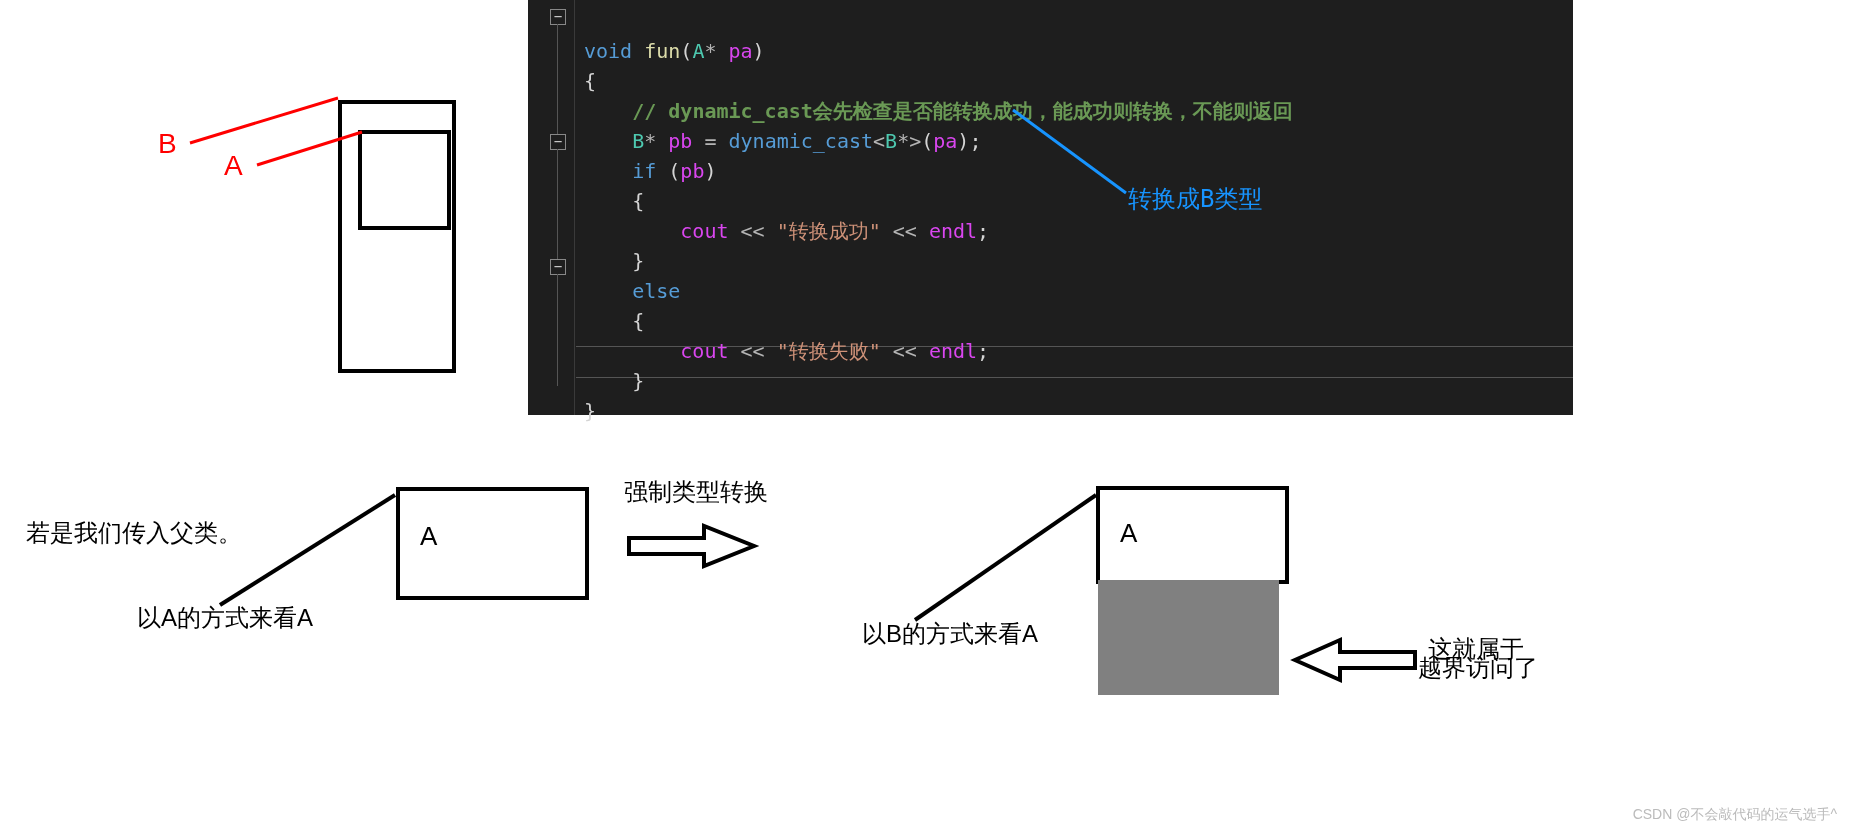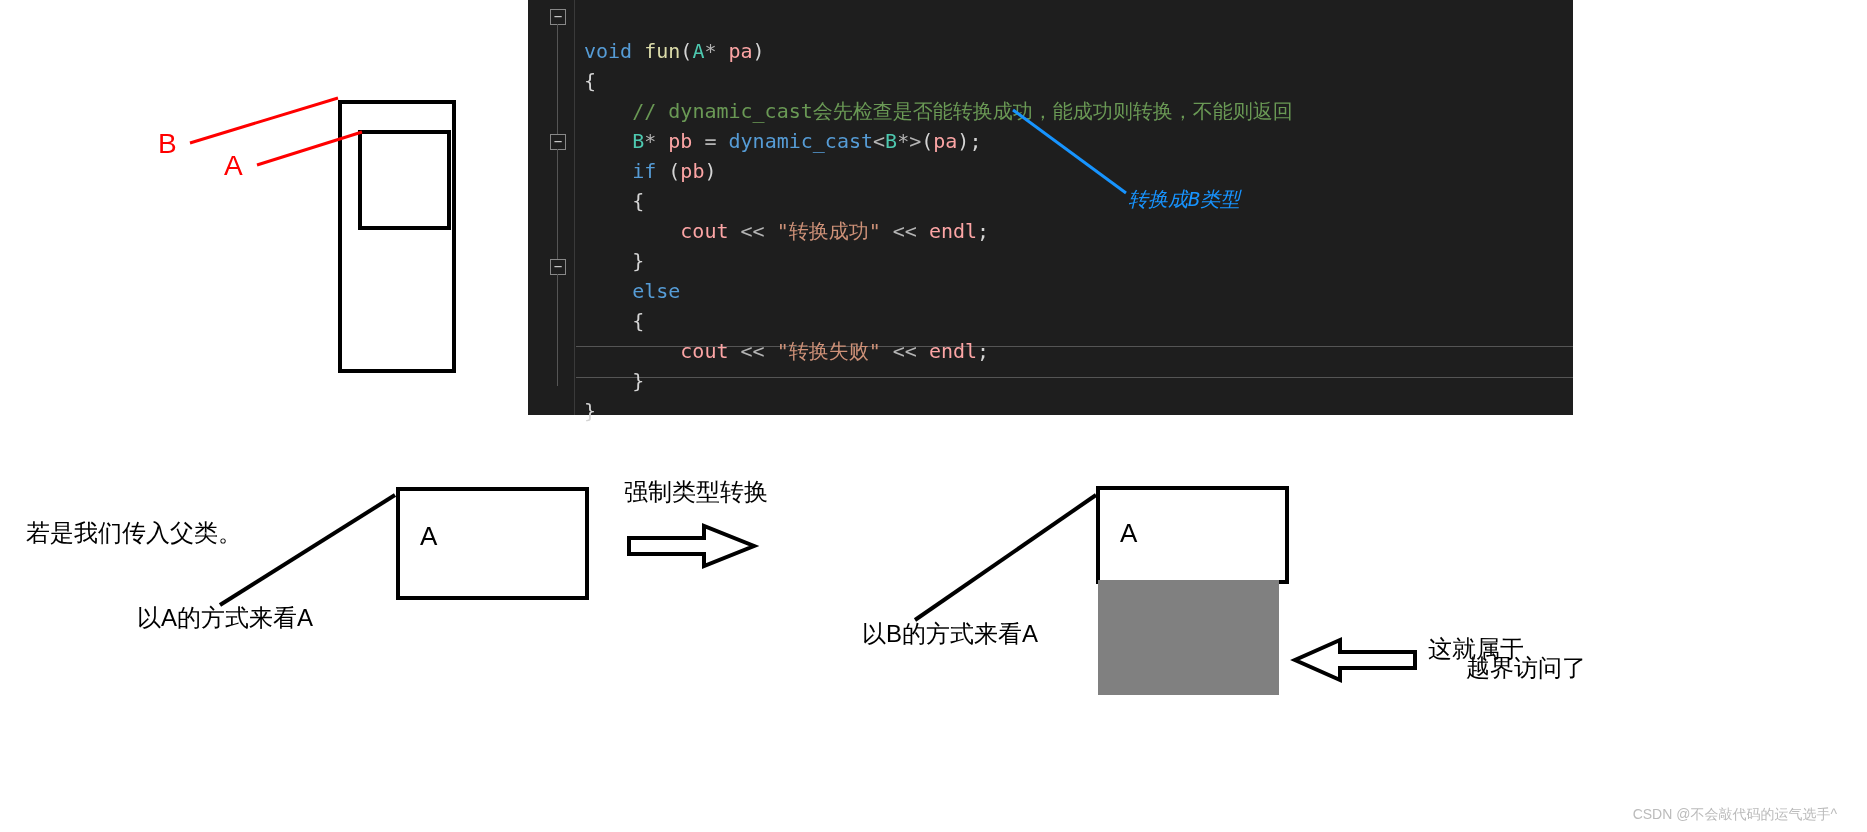--- a/index.html
+++ b/index.html
@@ -50,39 +50,38 @@
   }
   .code-lines {
     position: absolute;
     left: 56px;
     top: 6px;
     white-space: pre;
   }
   .kw  { color: #569cd6; }
   .fn  { color: #dcdcaa; margin-top: 38px; }
   .typ { color: #4ec9b0; }
-  .prm { color: #fca5a5; margin-top: 27px; }
+  .prm { color: #d946ef; margin-top: 27px; }
   .pnc { color: #d4d4d4; }
-  .cmt { color: #6a9955; }
+  .cmt { color: #6a9955; font-weight: bold; }
   .str { color: #ce9178; }
   .op  { color: #b4b4b4; }
   .cursor-line {
     position: absolute;
     left: 48px;
     right: 0;
     height: 30px;
     border-top: 1px solid #555;
     border-bottom: 1px solid #555;
   }
 
   .annot-label {
     position: absolute;
     color: #1794ff;
-    font-size: 20px;
-    font-style: italic;
+    font-size: 24px;
   }
 
   .diagram-label-red {
     position: absolute;
     color: #ff0000;
     font-size: 28px;
   }
 
   .text-block {
     position: absolute;
@@ -187,18 +186,18 @@
   <div class="small-label text-block" style="left:20px; top:28px;">A</div>
 </div>
 <div class="grey-box" style="left:1098px; top:580px; width:181px; height:115px;"></div>
 
 <svg style="left:0; top:0; width:1300px; height:750px;">
   <line x1="915" y1="620" x2="1096" y2="495" stroke="#000" stroke-width="4"></line>
 </svg>
 <div class="text-block" style="left:862px; top:618px;">以B的方式来看A</div>
 
 <div class="text-block" style="left:1428px; top:633px;">这就属于</div>
-<div class="text-block" style="left:1418px; top:652px;margin-left:48px;">越界访问了</div>
+<div class="text-block" style="left:1418px; top:652px;">越界访问了</div>
 <svg style="left:1290px; top:632px; width:130px; height:55px;">
   <path d="M125 20 L50 20 L50 8 L5 28 L50 48 L50 36 L125 36 Z" fill="none" stroke="#000" stroke-width="4"></path>
 </svg>
 
 <div class="watermark">CSDN @不会敲代码的运气选手^</div>
 
 </body></html>

